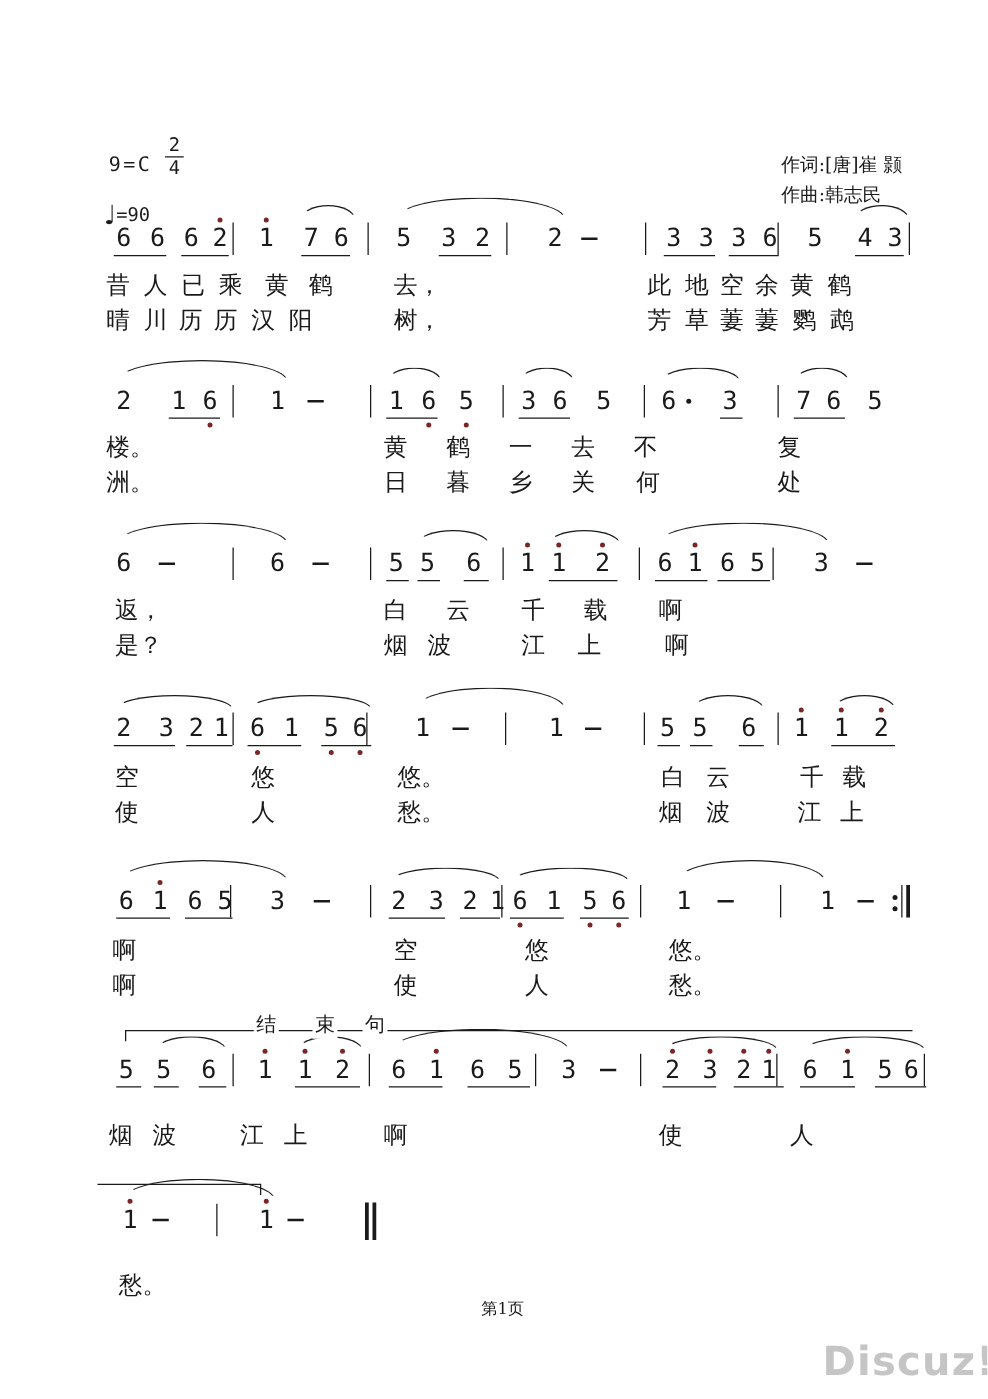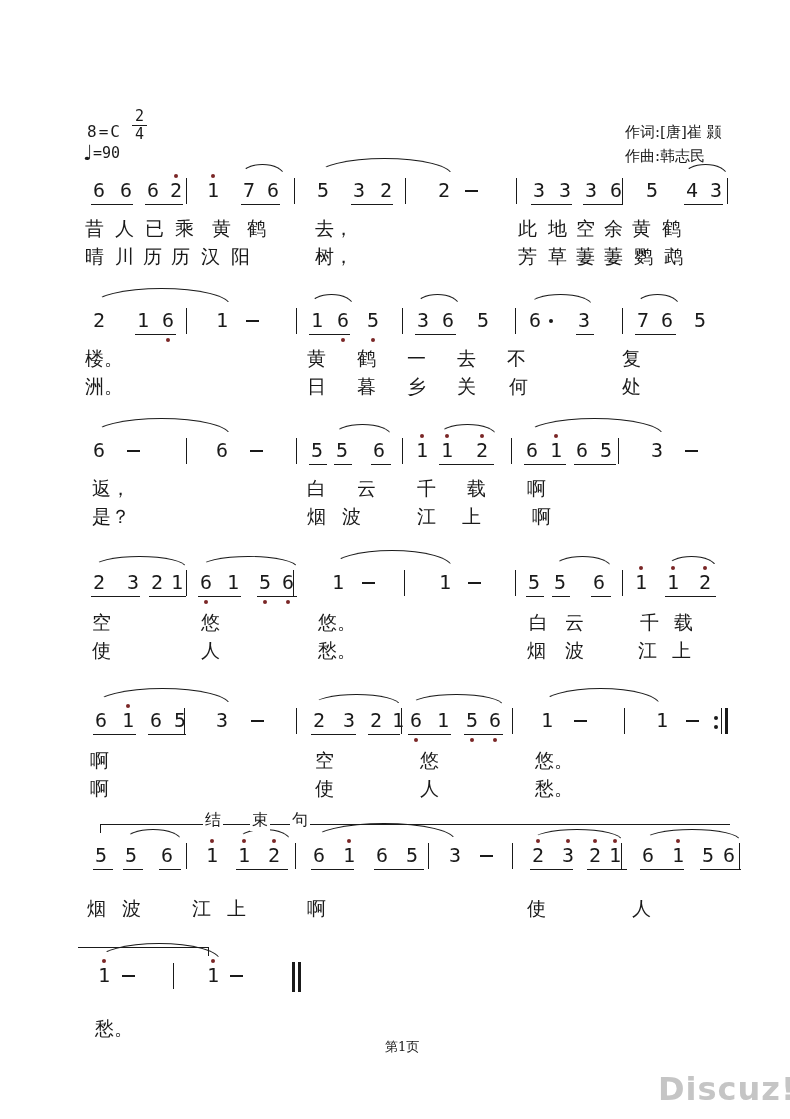--- a/index.html
+++ b/index.html
@@ -9,21 +9,21 @@
          letter-spacing:24px;white-space:nowrap;}
   .credit{position:absolute;left:625px;font-size:15px;white-space:nowrap;}
   .credit.l1{top:123px;}
   .credit.l2{top:147px;}
   .keysig{position:absolute;left:87px;top:122px;font-size:16px;letter-spacing:2px;
           font-family:"DejaVu Sans Mono","Liberation Mono",monospace;}
   .meter{position:absolute;left:132px;top:109px;text-align:center;
          font-family:"DejaVu Sans Mono","Liberation Mono",monospace;font-size:15px;line-height:15px;}
   .meter .mt{display:block;border-bottom:1px solid #1a1a1a;padding:0 3px 1px 3px;}
   .meter .mb{display:block;padding-top:1px;}
-  .tempo{position:absolute;left:83px;top:141px;font-size:15px;white-space:nowrap;
+  .tempo{position:absolute;left:83px;top:160px;font-size:15px;white-space:nowrap;
          font-family:"DejaVu Sans Mono","Liberation Mono",monospace;}
   .tempo .tn{font-size:21px;font-family:"DejaVu Sans",sans-serif;vertical-align:-2px;}
   .pageno{position:absolute;left:385px;top:1038px;font-size:13px;}
   .watermark{position:absolute;left:658px;top:1070px;font-size:32px;font-weight:bold;
              font-family:"DejaVu Sans","Liberation Sans",sans-serif;color:#c5c5c5;letter-spacing:1px;}
   
   .note{position:absolute;font-family:"DejaVu Sans Mono","Liberation Mono",monospace;
         font-size:20px;line-height:20px;}
   .dash{position:absolute;width:13px;height:2px;background:#1a1a1a;}
   .bar{position:absolute;width:1px;height:26px;background:#1a1a1a;}
@@ -37,21 +37,21 @@
   .bkline{position:absolute;height:1px;background:#1a1a1a;}
   .bktick{position:absolute;width:1px;height:9px;background:#1a1a1a;}
   .endlab{position:absolute;font-size:16px;background:#fff;padding:0 2px;white-space:nowrap;}
 </style>
 </head>
 <body>
 
 <div class="page">
   <div class="credit l1">作词:[唐]崔 颢</div>
   <div class="credit l2">作曲:韩志民</div>
-  <div class="keysig">8=C</div>
+  <div class="keysig">9=C</div>
   <div class="meter">
     <span class="mt">2</span>
     <span class="mb">4</span>
   </div>
   <div class="tempo"><span class="tn">♩</span><span>=90</span></div>
 
   <div id="score">
       <div class="note" style="left: 93px; top: 180px;">6</div>
       <div class="note" style="left: 120px; top: 180px;">6</div>
       <div class="note" style="left: 147px; top: 180px;">6</div>

